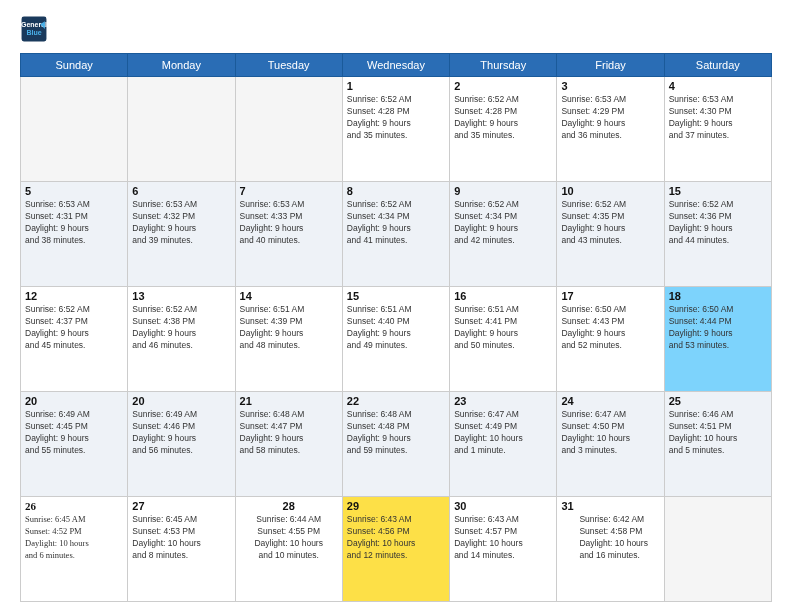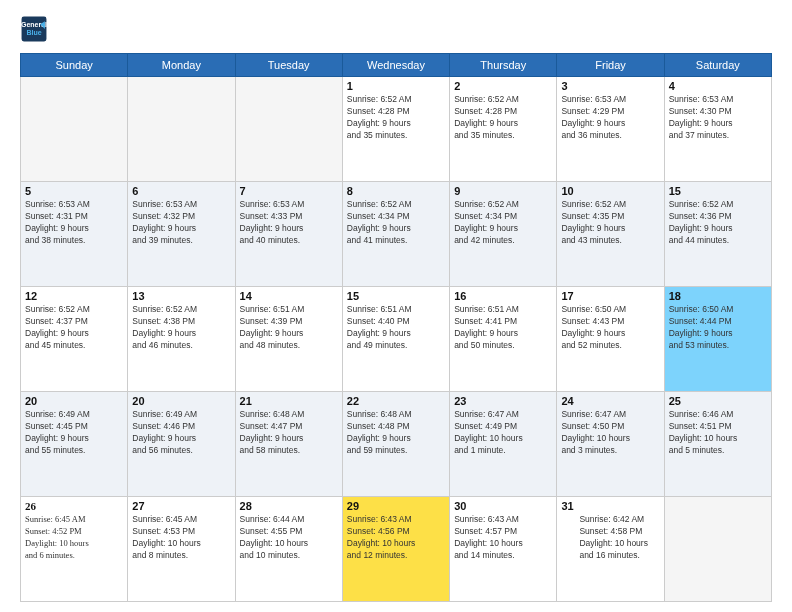--- a/index.html
+++ b/index.html
@@ -318,21 +318,21 @@
 Daylight: 10 hours
 and 6 minutes.</div>
           </td>
           <td style="background: rgb(255, 255, 255);">
             <span class="day-num">27</span>
             <div class="day-info" style="white-space: pre-line;">Sunrise: 6:45 AM
 Sunset: 4:53 PM
 Daylight: 10 hours
 and 8 minutes.</div>
           </td>
-          <td style="background: rgb(255, 255, 255);">
+          <td style="background: rgb(255, 255, 255); text-align: center;">
             <span class="day-num">28</span>
             <div class="day-info" style="white-space: pre-line;">Sunrise: 6:44 AM
 Sunset: 4:55 PM
 Daylight: 10 hours
 and 10 minutes.</div>
           </td>
           <td style="background: #fde047;">
             <span class="day-num">29</span>
             <div class="day-info" style="white-space: pre-line;">Sunrise: 6:43 AM
 Sunset: 4:56 PM

